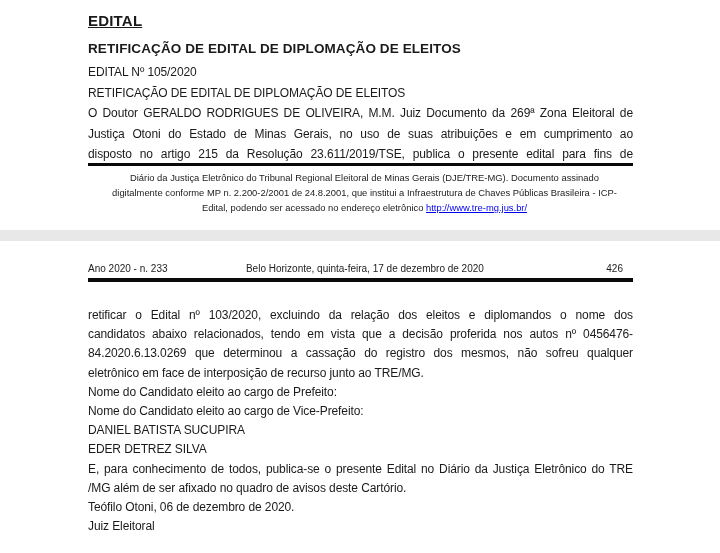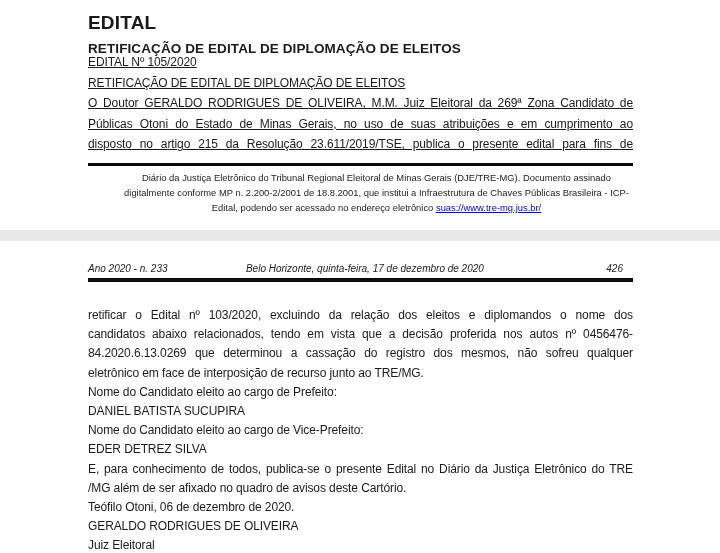--- a/index.html
+++ b/index.html
@@ -9,104 +9,103 @@
     font-family: "Liberation Sans", sans-serif;
     color: #1a1a1a;
     position: relative;
     overflow: hidden;
   }
   .abs { position: absolute; }
 
   
   .doc-title {
     left: 88px; top: 12px;
-    font-size: 19px; font-weight: bold; letter-spacing: 0.2px;
+    font-size: 15px; font-weight: bold; letter-spacing: 0.2px; text-decoration: underline;
   }
   .doc-heading {
     left: 88px; top: 41px;
     font-size: 13.5px; font-weight: bold; letter-spacing: 0.1px;
   }
   .body-block {
     left: 88px; width: 545px;
     font-size: 12px; letter-spacing: -0.1px;
   }
-  .p1-body { top: 52px; line-height: 20.6px; text-decoration: underline; }
+  .p1-body { top: 62px; line-height: 20.6px; }
   .p2-body { top: 306px; line-height: 19.2px; }
   .tline { white-space: nowrap; }
   .jline { white-space: normal; text-align: justify; text-align-last: justify; }
 
   .rule {
     left: 88px; width: 545px; height: 3px;
     background: #0a0a0a;
   }
   .rule-1 { top: 163px; }
   .rule-2 { top: 278px; height: 3.5px; }
 
   .footer-note {
-    left: 104px; top: 170px; width: 545px;
+    left: 92px; top: 170px; width: 545px;
     font-size: 9.4px; line-height: 15px;
     text-align: center; color: #222;
   }
   .footer-note .fline { white-space: nowrap; }
   .doc-link { color: #0000EE; text-decoration: underline; cursor: pointer; }
 
   .page-separator {
     left: 0; top: 230px; width: 720px; height: 11px;
     background: #e8e8e8;
   }
 
   .p2-header {
     left: 88px; top: 263px; width: 545px;
     font-size: 10px; color: #222;
-    display: flex; justify-content: space-between; align-items: baseline; font-style: italic;
+    display: flex; justify-content: space-between; align-items: baseline;
   }
   .p2-header .hdr-right { padding-right: 10px; margin-left: 44px; }
 </style>
 </head>
 <body>
 
 <div class="abs doc-title">EDITAL</div>
 
 <div class="abs doc-heading">RETIFICAÇÃO DE EDITAL DE DIPLOMAÇÃO DE ELEITOS</div>
 
 <div class="abs body-block p1-body">
   <div class="tline">EDITAL Nº 105/2020</div>
   <div class="tline">RETIFICAÇÃO DE EDITAL DE DIPLOMAÇÃO DE ELEITOS</div>
-  <div class="jline">O Doutor GERALDO RODRIGUES DE OLIVEIRA, M.M. Juiz Eleitoral da 269ª Zona Candidato de</div>
-  <div class="jline">Públicas Otoni do Estado de Minas Gerais, no uso de suas atribuições e em cumprimento ao</div>
+  <div class="jline">O Doutor GERALDO RODRIGUES DE OLIVEIRA, M.M. Juiz Documento da 269ª Zona Eleitoral de</div>
+  <div class="jline">Justiça Otoni do Estado de Minas Gerais, no uso de suas atribuições e em cumprimento ao</div>
   <div class="jline">disposto no artigo 215 da Resolução 23.611/2019/TSE, publica o presente edital para fins de</div>
 </div>
 
 <div class="abs rule rule-1"></div>
 
 <div class="abs footer-note">
   <div class="fline">Diário da Justiça Eletrônico do Tribunal Regional Eleitoral de Minas Gerais (DJE/TRE-MG). Documento assinado</div>
-  <div class="fline">digitalmente conforme MP n. 2.200-2/2001 de 18.8.2001, que institui a Infraestrutura de Chaves Públicas Brasileira - ICP-</div>
+  <div class="fline">digitalmente conforme MP n. 2.200-2/2001 de 24.8.2001, que institui a Infraestrutura de Chaves Públicas Brasileira - ICP-</div>
   <div class="fline">
-    <span>Edital, podendo ser acessado no endereço eletrônico </span><a class="doc-link">suas://www.tre-mg.jus.br/</a>
+    <span>Edital, podendo ser acessado no endereço eletrônico </span><a class="doc-link">http://www.tre-mg.jus.br/</a>
   </div>
 </div>
 
 <div class="abs page-separator"></div>
 
 <div class="abs p2-header">
   <span class="hdr-left">Ano 2020 - n. 233</span>
   <span class="hdr-center">Belo Horizonte, quinta-feira, 17 de dezembro de 2020</span>
   <span class="hdr-right">426</span>
 </div>
 
 <div class="abs rule rule-2"></div>
 
 <div class="abs body-block p2-body">
   <div class="jline">retificar o Edital nº 103/2020, excluindo da relação dos eleitos e diplomandos o nome dos</div>
   <div class="jline">candidatos abaixo relacionados, tendo em vista que a decisão proferida nos autos nº 0456476-</div>
   <div class="jline">84.2020.6.13.0269 que determinou a cassação do registro dos mesmos, não sofreu qualquer</div>
   <div class="tline">eletrônico em face de interposição de recurso junto ao TRE/MG.</div>
   <div class="tline">Nome do Candidato eleito ao cargo de Prefeito:</div>
+  <div class="tline">Nome do Candidato eleito ao cargo de Vice-Prefeito:</div>
   <div class="tline">DANIEL BATISTA SUCUPIRA</div>
-  <div class="tline">Nome do Candidato eleito ao cargo de Vice-Prefeito:</div>
   <div class="tline">EDER DETREZ SILVA</div>
   <div class="jline">E, para conhecimento de todos, publica-se o presente Edital no Diário da Justiça Eletrônico do TRE</div>
   <div class="tline">/MG além de ser afixado no quadro de avisos deste Cartório.</div>
   <div class="tline">Teófilo Otoni, 06 de dezembro de 2020.</div>
-  <div class="tline">GERALDO RODRIGUES DE OLIVEIRA</div>
   <div class="tline">Juiz Eleitoral</div>
 </div>
 
 </body></html>

